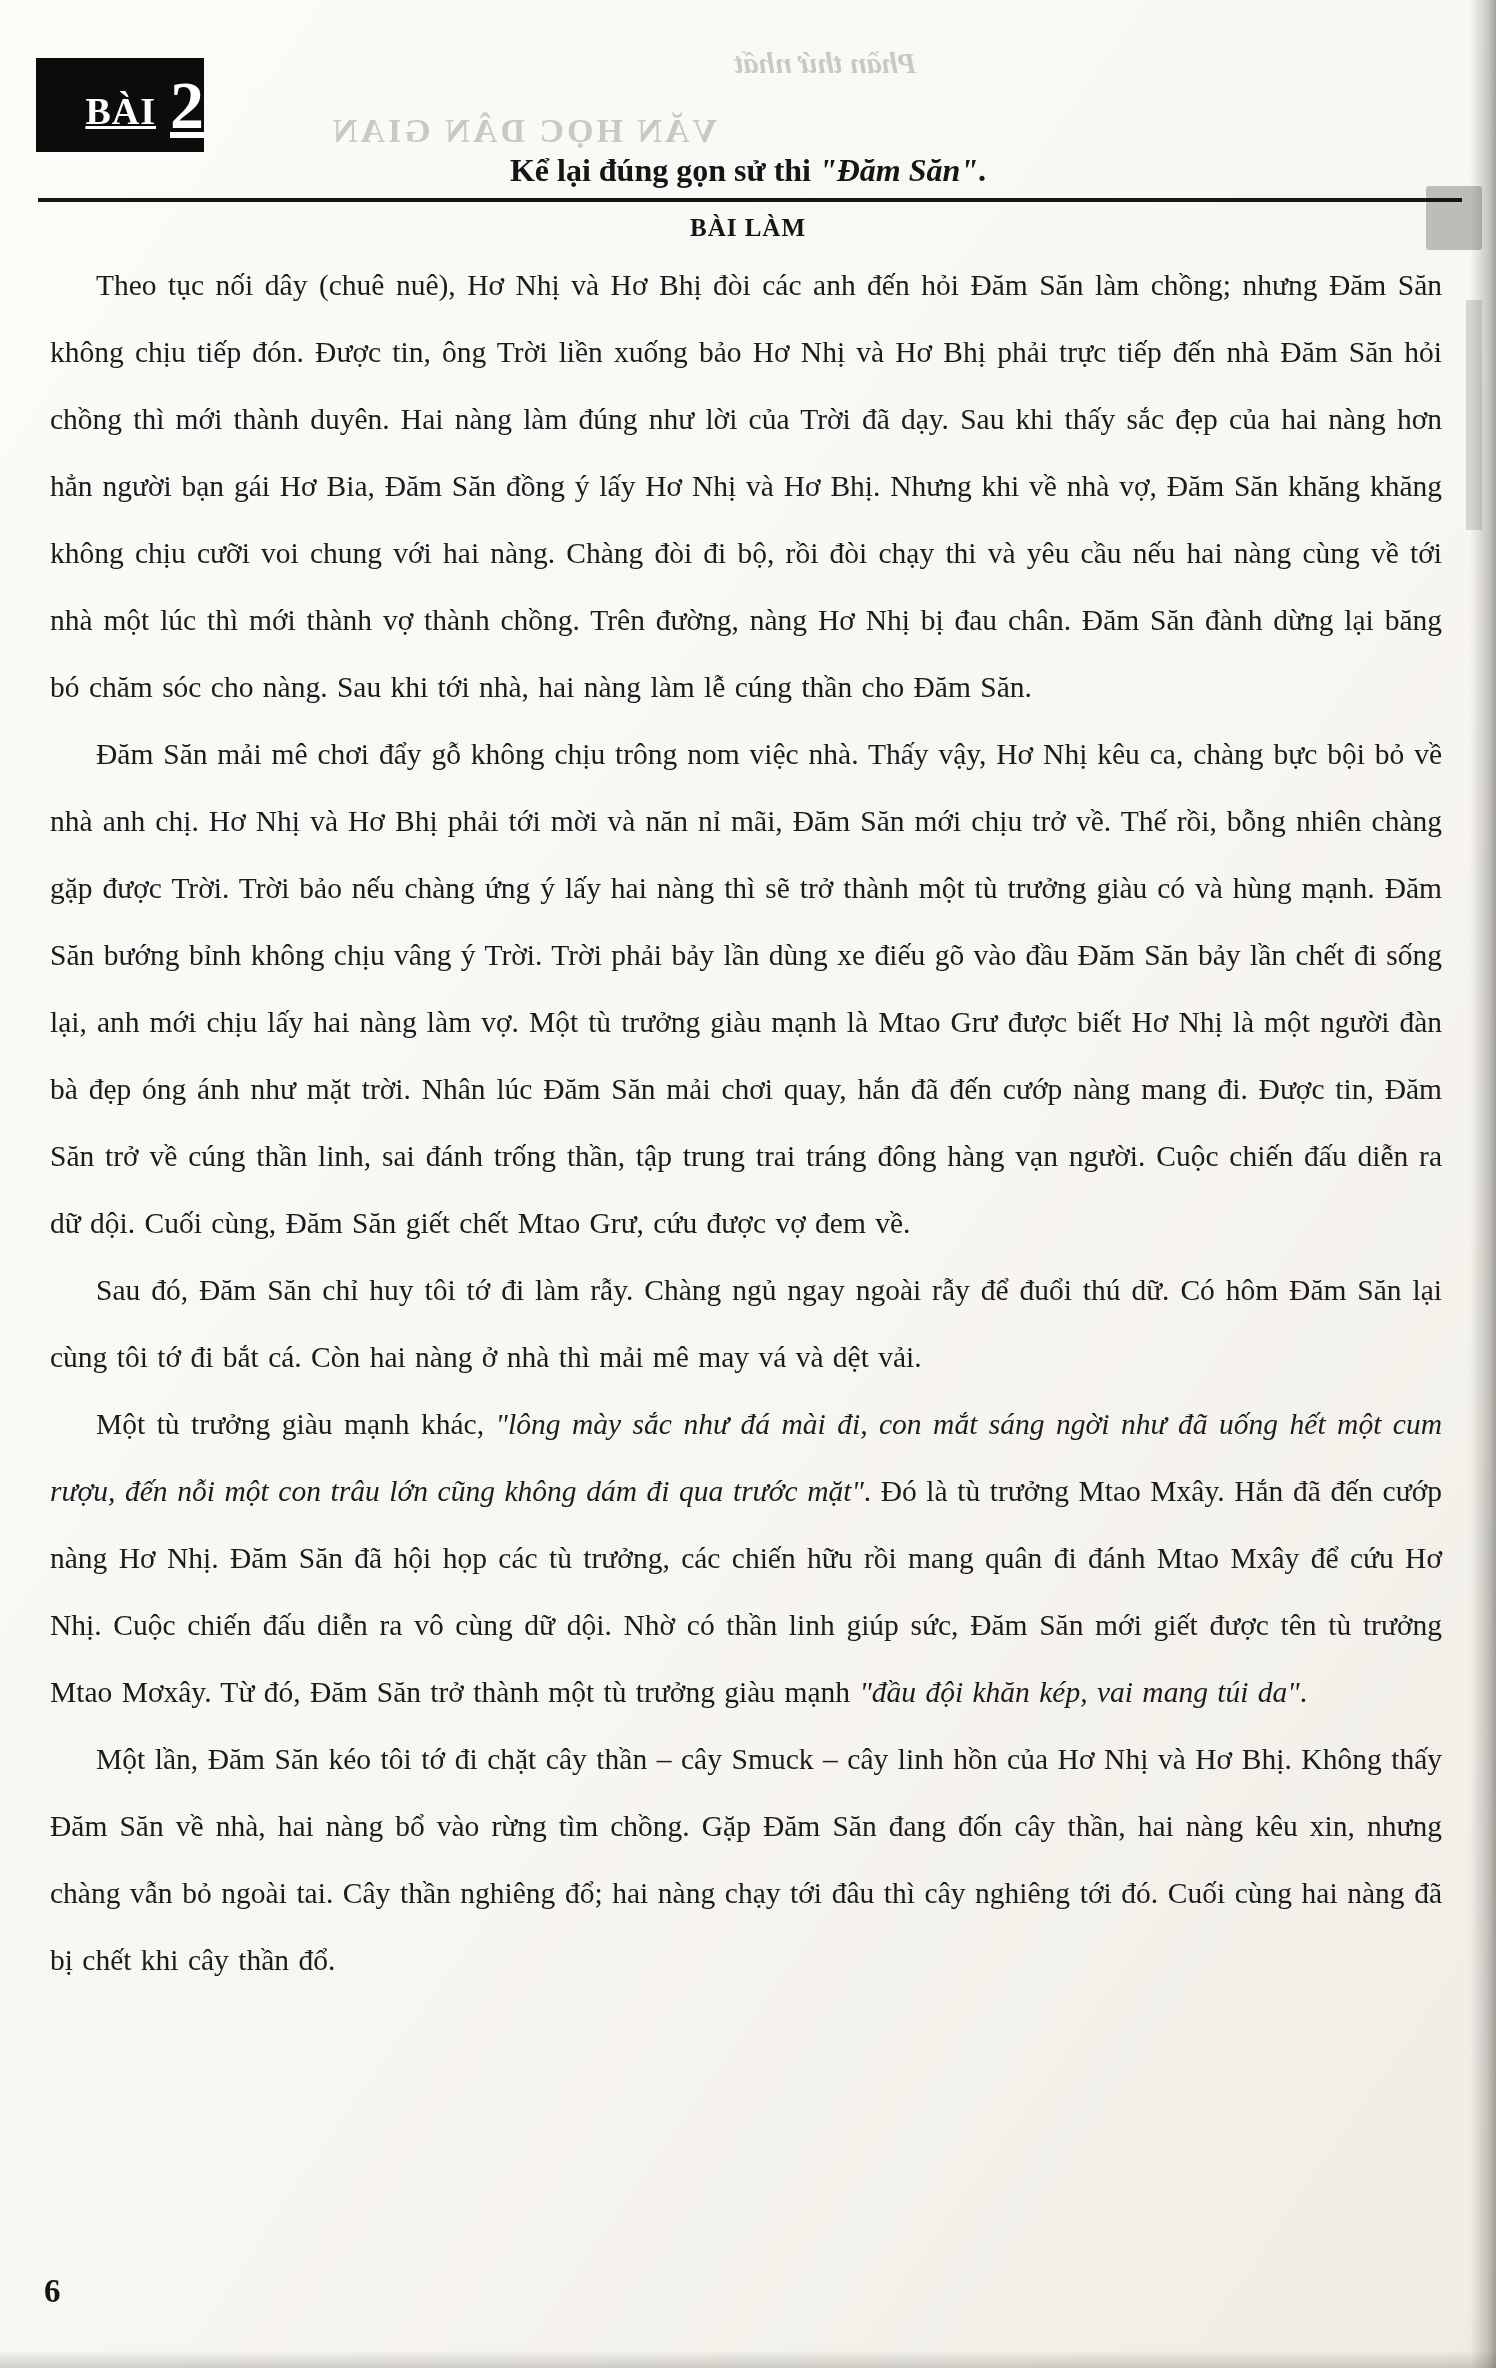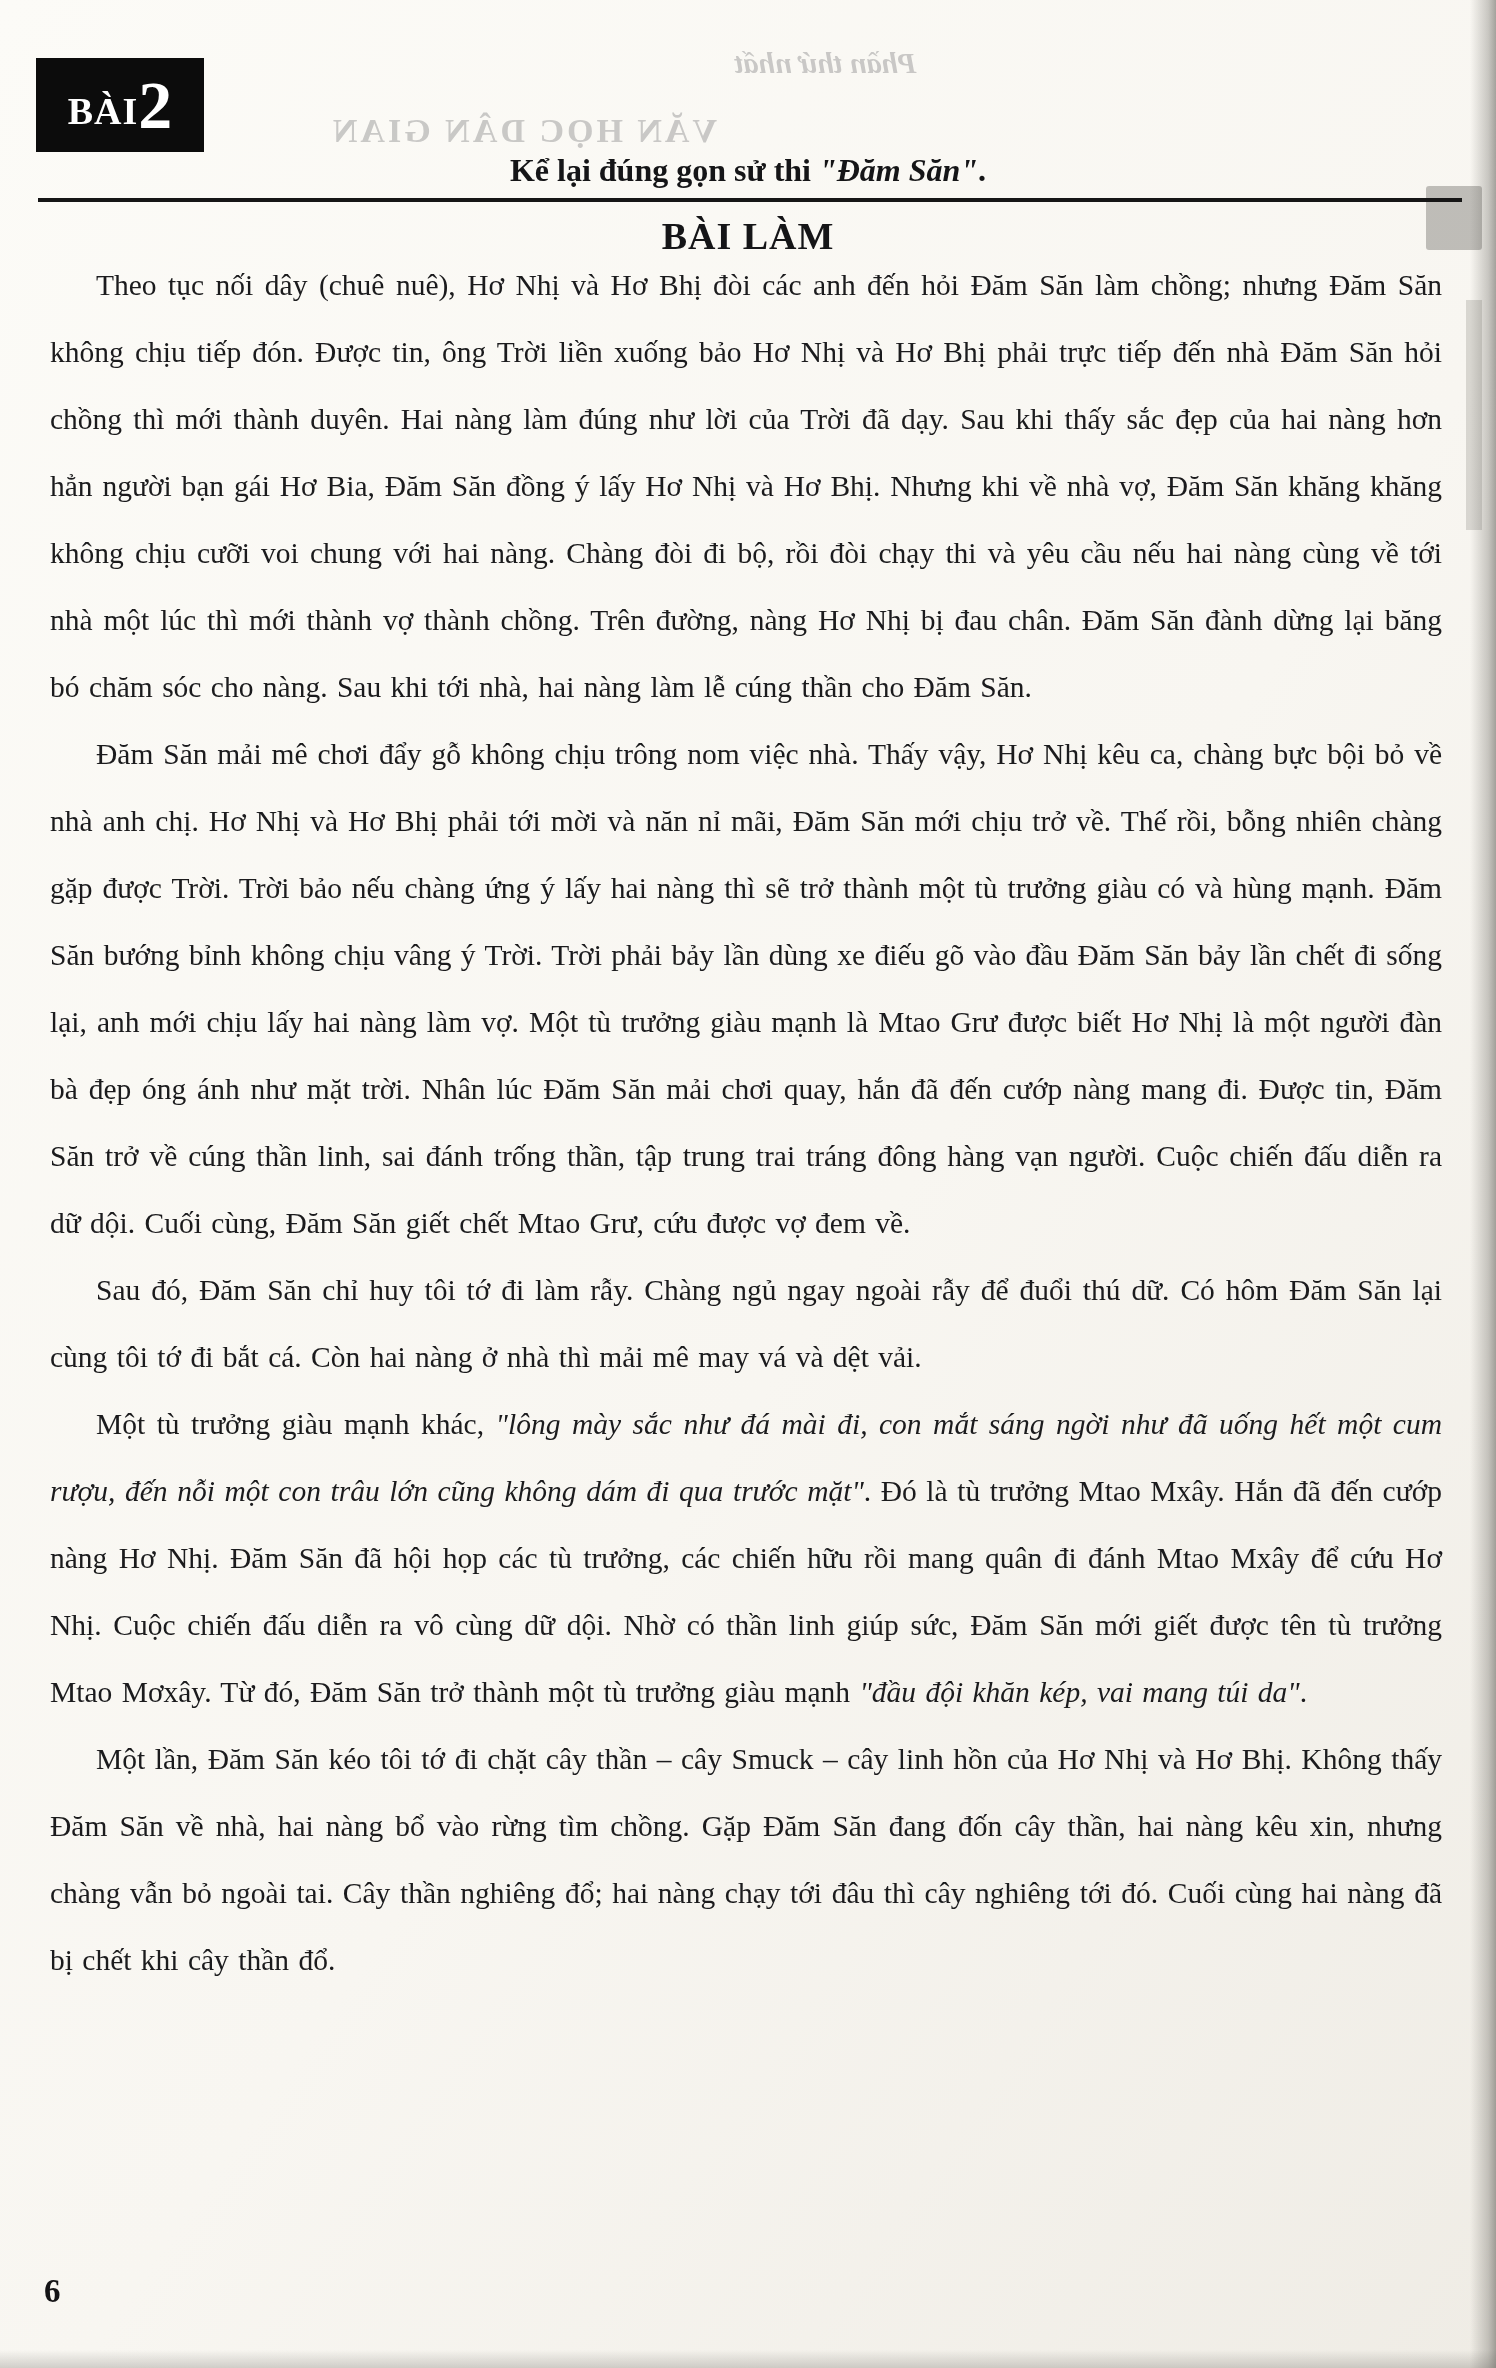--- a/index.html
+++ b/index.html
@@ -45,21 +45,23 @@
     position: absolute; top: 300px; right: 14px;
     width: 16px; height: 230px;
     background: rgba(120,118,112,0.25);
   }
   
   .badge {
     position: absolute; top: 58px; left: 36px;
     width: 168px; height: 94px;
     background: #0c0c0c;
     color: #ffffff;
-    display: flex; align-items: center; justify-content: center;
+    display: flex; align-items: center; justify-content: flex-end;
+    gap: 14px;
+    text-decoration: underline;
   }
   .badge-word { font-size: 38px; font-weight: bold; letter-spacing: 1px; padding-top: 12px; }
   .badge-num  { font-size: 68px; font-weight: bold; }
   
   .title {
     position: absolute; top: 152px; left: 0;
     width: 100%;
     margin: 0;
     text-align: center;
     font-size: 32px; font-weight: bold;
@@ -69,21 +71,21 @@
   .rule {
     position: absolute; top: 198px; left: 38px;
     width: 1424px; height: 4px;
     background: #161616;
   }
   .heading {
     position: absolute; top: 214px; left: 0;
     width: 100%;
     margin: 0;
     text-align: center;
-    font-size: 38px; font-weight: bold;
+    font-size: 25px; font-weight: bold;
     letter-spacing: 1px;
     color: #151517;
   }
   
   .body {
     position: absolute; top: 252px; left: 50px;
     width: 1392px;
   }
   .para {
     margin: 0;

